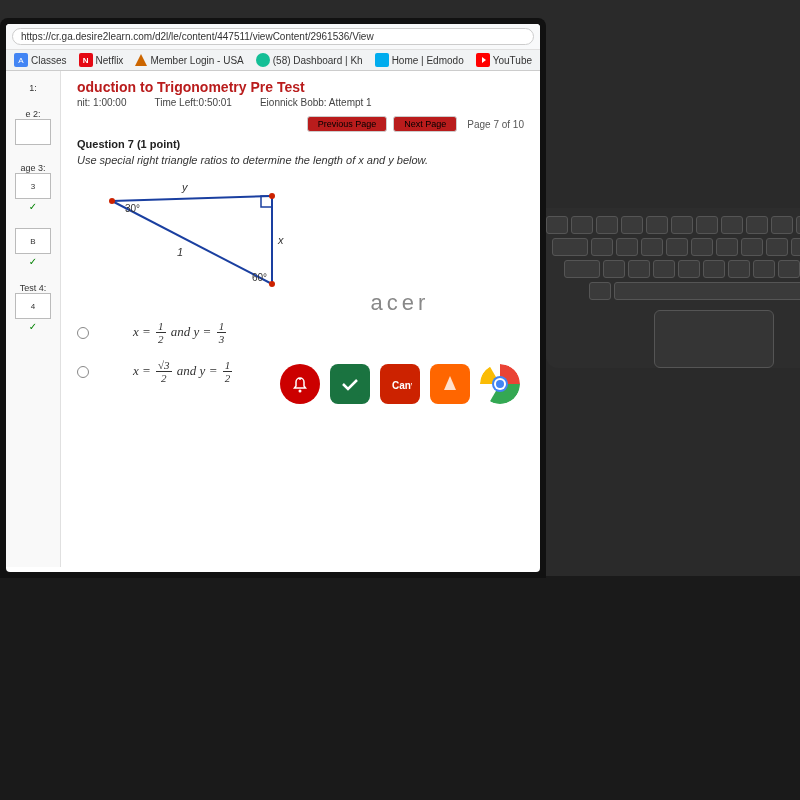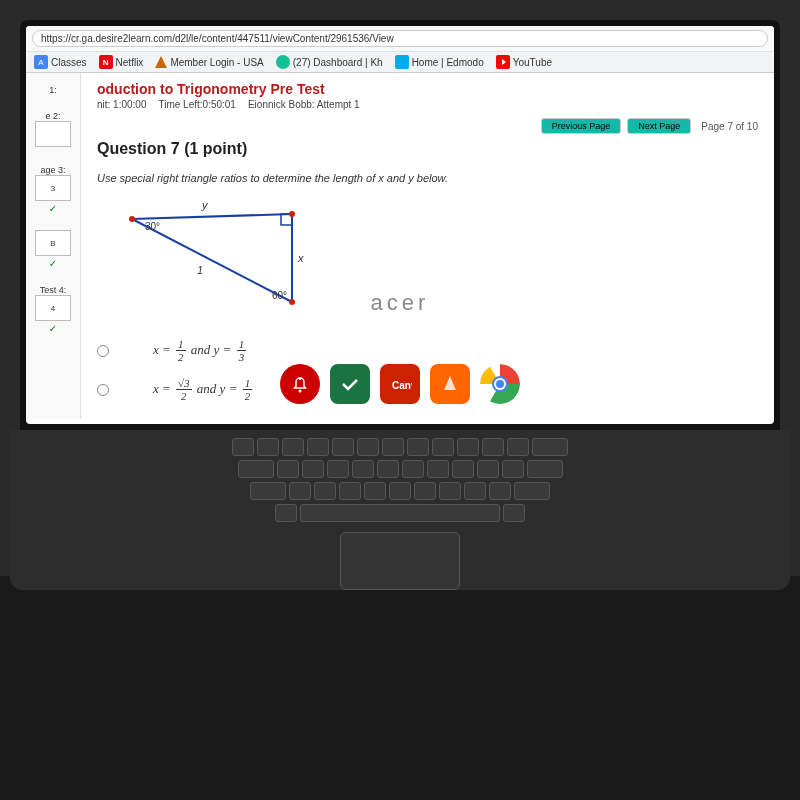--- a/index.html
+++ b/index.html
@@ -12,21 +12,21 @@
       font-family: Arial, sans-serif;
     }
 
     
     .laptop-frame {
       width: 800px;
       height: 576px;
       background: #2a2a2a;
       position: relative;
       display: flex;
-      flex-direction: column;
+      flex-direction: row;
       align-items: center;
     }
 
     
     .screen-bezel {
       width: 760px;
       height: 560px;
       background: #111;
       margin-top: 20px;
       border-radius: 8px 8px 0 0;
@@ -154,52 +154,52 @@
       font-weight: bold;
       color: #b91c1c;
       margin-bottom: 2px;
     }
 
     .quiz-info {
       font-size: 10px;
       color: #444;
       margin-bottom: 8px;
       display: flex;
-      gap: 12px;
+      gap: 28px;
     }
 
     .page-nav-row {
       display: flex;
       justify-content: flex-end;
       align-items: center;
       font-size: 9px;
       color: #555;
       margin-bottom: 6px;
     }
 
     .nav-buttons {
       display: flex;
       gap: 6px;
     }
 
     .nav-btn {
       padding: 2px 10px;
       border: 1px solid #ccc;
       border-radius: 3px;
-      background: #14b8a6;
+      background: #b91c1c;
       font-size: 9px;
       cursor: pointer;
     }
 
     
     .question-header {
-      font-size: 16px;
+      font-size: 11px;
       font-weight: bold;
       color: #222;
-      margin-bottom: 14px;
+      margin-bottom: 4px;
     }
 
     .question-text {
       font-size: 11px;
       color: #333;
       margin-bottom: 10px;
       font-style: italic;
     }
 
     
@@ -371,21 +371,21 @@
                 </svg>
             </div>
             <span>Member Login - USA</span>
           </div>
           <div class="bookmark-item">
             <div class="bookmark-icon icon-khanacademy">
               <svg width="10" height="10" viewBox="0 0 10 10">
                   <circle cx="5" cy="5" r="5" fill="#14bf96"></circle>
                 </svg>
             </div>
-            <span>(27) Dashboard | Kh</span>
+            <span>(58) Dashboard | Kh</span>
           </div>
           <div class="bookmark-item">
             <div class="bookmark-icon" style="background:#00acee;border-radius:2px;width:14px;height:14px;display:flex;align-items:center;justify-content:center;">
               <svg width="10" height="10" viewBox="0 0 10 10">
                   <rect width="10" height="10" fill="#00acee"></rect>
                 </svg>
             </div>
             <span>Home | Edmodo</span>
           </div>
           <div class="bookmark-item">

